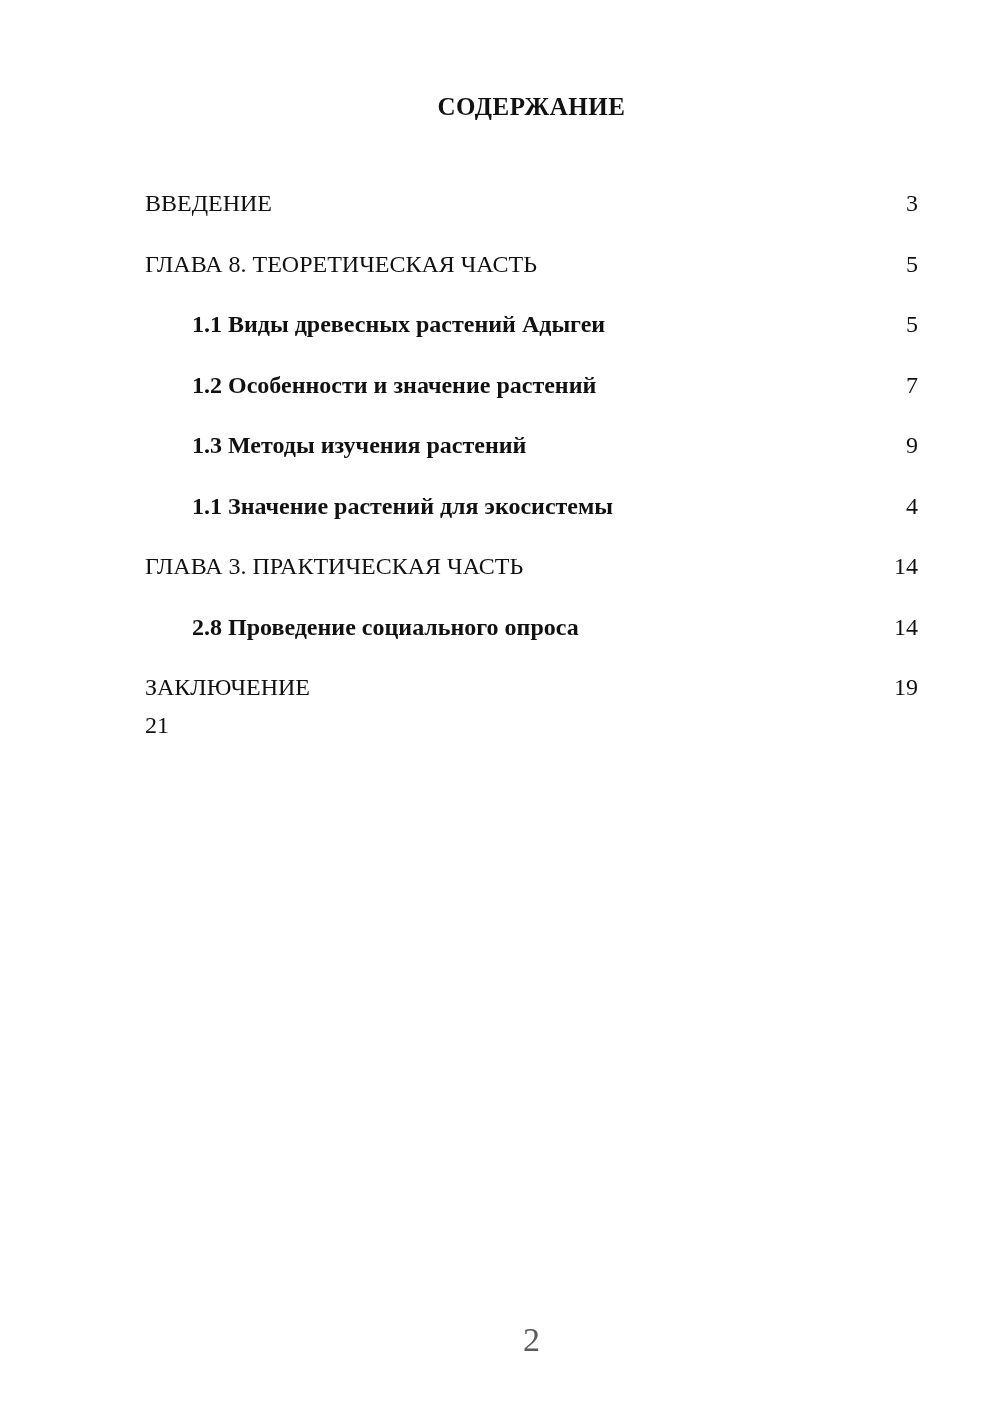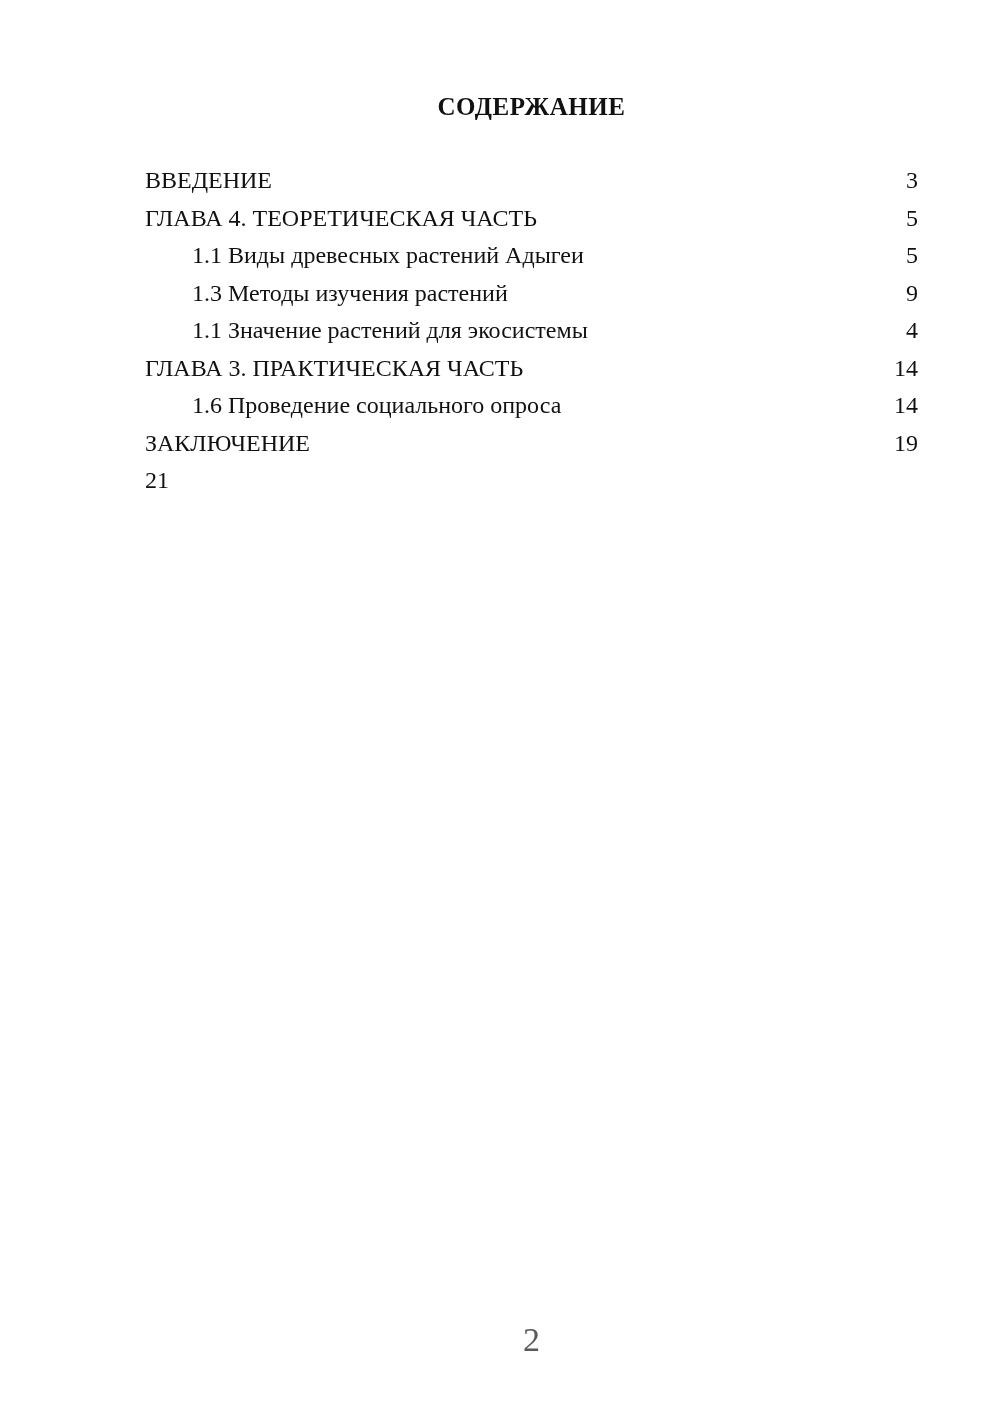--- a/index.html
+++ b/index.html
@@ -42,23 +42,25 @@
     display: flex;
     justify-content: space-between;
     align-items: baseline;
     font-size: 24px;
     line-height: 37.5px;
     color: #111111;
     white-space: nowrap;
   }
   .toc-row-sub .toc-label {
     padding-left: 47px;
+    font-weight: bold;
   }
   .toc-label {
     text-align: left;
+    margin-top: 23px;
   }
   .toc-page {
     text-align: right;
   }
   .footer-page-number {
     position: absolute;
     top: 1320px;
     left: 145px;
     width: 773px;
     text-align: center;
@@ -72,41 +74,45 @@
 
 <div class="page">
   <h1 class="doc-title">СОДЕРЖАНИЕ</h1>
 
   <div class="toc">
       <div class="toc-row">
         <span class="toc-label">ВВЕДЕНИЕ</span>
         <span class="toc-page">3</span>
       </div>
       <div class="toc-row">
-        <span class="toc-label">ГЛАВА 4. ТЕОРЕТИЧЕСКАЯ ЧАСТЬ</span>
+        <span class="toc-label">ГЛАВА 8. ТЕОРЕТИЧЕСКАЯ ЧАСТЬ</span>
         <span class="toc-page">5</span>
       </div>
       <div class="toc-row toc-row-sub">
         <span class="toc-label">1.1 Виды древесных растений Адыгеи</span>
         <span class="toc-page">5</span>
+      </div>
+      <div class="toc-row toc-row-sub">
+        <span class="toc-label">1.2 Особенности и значение растений</span>
+        <span class="toc-page">7</span>
       </div>
       <div class="toc-row toc-row-sub">
         <span class="toc-label">1.3 Методы изучения растений</span>
         <span class="toc-page">9</span>
       </div>
       <div class="toc-row toc-row-sub">
         <span class="toc-label">1.1 Значение растений для экосистемы</span>
         <span class="toc-page">4</span>
       </div>
       <div class="toc-row">
         <span class="toc-label">ГЛАВА 3. ПРАКТИЧЕСКАЯ ЧАСТЬ</span>
         <span class="toc-page">14</span>
       </div>
       <div class="toc-row toc-row-sub">
-        <span class="toc-label">1.6 Проведение социального опроса</span>
+        <span class="toc-label">2.8 Проведение социального опроса</span>
         <span class="toc-page">14</span>
       </div>
       <div class="toc-row">
         <span class="toc-label">ЗАКЛЮЧЕНИЕ</span>
         <span class="toc-page">19</span>
       </div>
       <div class="toc-row">
         <span class="toc-page">21</span>
       </div>
     </div>

